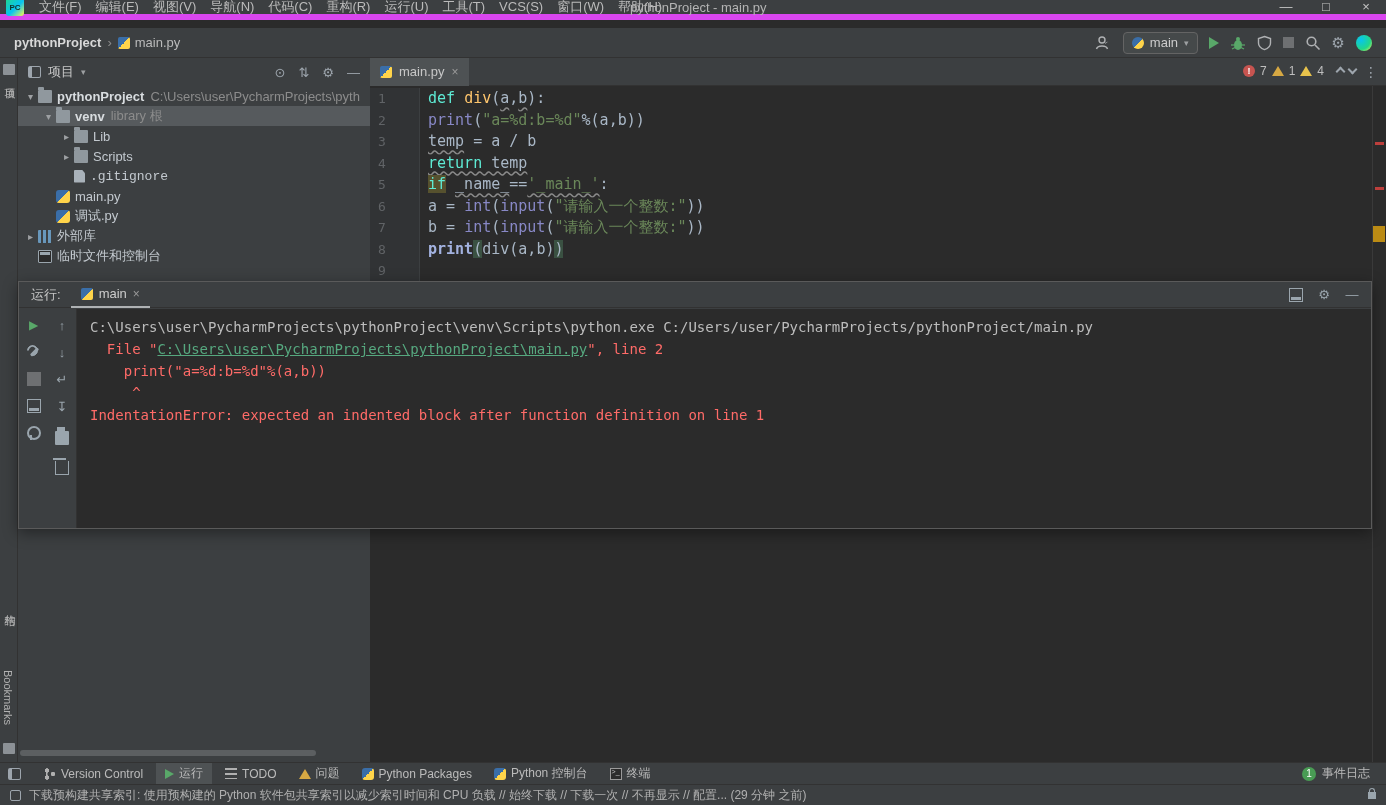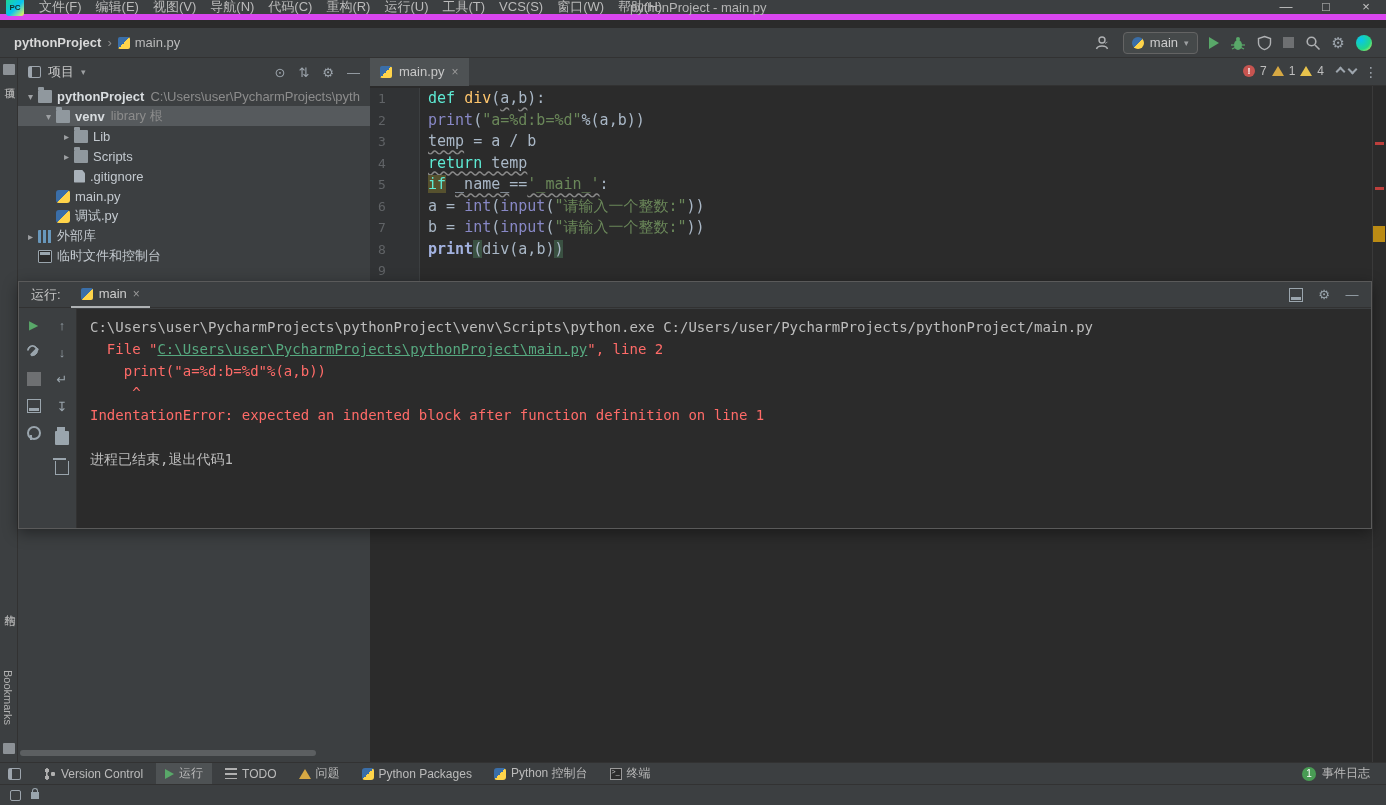--- a/index.html
+++ b/index.html
@@ -239,21 +239,21 @@
         <div class="trow" style="padding-left: 42px;">
           <span class="chev">▸</span>
           <span class="tic tic-folder"></span>
           <span class="tlabel">Lib</span>
         </div>
         <div class="trow" style="padding-left: 42px;">
           <span class="chev">▸</span>
           <span class="tic tic-folder"></span>
           <span class="tlabel">Scripts</span>
         </div>
-        <div class="trow" style="padding-left: 42px;">
+        <div class="trow" style="padding-left: 42px; font-family: Liberation Mono, monospace;">
           <span class="chev"></span>
           <span class="tic tic-file"></span>
           <span class="tlabel">.gitignore</span>
         </div>
         <div class="trow" style="padding-left: 24px;">
           <span class="chev"></span>
           <span class="tic tic-python"></span>
           <span class="tlabel">main.py</span>
         </div>
         <div class="trow" style="padding-left: 24px;">
@@ -369,21 +369,20 @@
           <span class="tbic sh-print"></span>
           <span class="tbic sh-trash"></span>
         </div>
       <div class="console" id="console">
           <div class="con-row"><span class="out">C:\Users\user\PycharmProjects\pythonProject\venv\Scripts\python.exe C:/Users/user/PycharmProjects/pythonProject/main.py</span></div>
           <div class="con-row"><span class="err">  File "</span><span class="link">C:\Users\user\PycharmProjects\pythonProject\main.py</span><span class="err">", line 2</span></div>
           <div class="con-row"><span class="err">    print("a=%d:b=%d"%(a,b))</span></div>
           <div class="con-row"><span class="err">     ^</span></div>
           <div class="con-row"><span class="err">IndentationError: expected an indented block after function definition on line 1</span></div>
           <div class="con-row"></div>
-          <div class="con-row"><span class="out">进程已结束,退出代码1</span></div>
         </div>
     </div>
   </div>
 
 </div>
 
 <div class="twbar">
   <span class="tw-switcher"></span>
   <span id="twitems" style="display:flex;align-items:center;">
       <span class="tw-item">
@@ -416,14 +415,15 @@
       </span>
     </span>
   <div class="eventlog">
     <span class="badge">1</span>
     <span>事件日志</span>
   </div>
 </div>
 
 <div class="statusbar">
   <span class="sb-icon"></span>
+  <span class="sb-msg">下载预构建共享索引: 使用预构建的 Python 软件包共享索引以减少索引时间和 CPU 负载 // 始终下载 // 下载一次 // 不再显示 // 配置... (29 分钟 之前)</span>
   <span class="sh-lock"></span>
 </div>
 
 </body></html>

